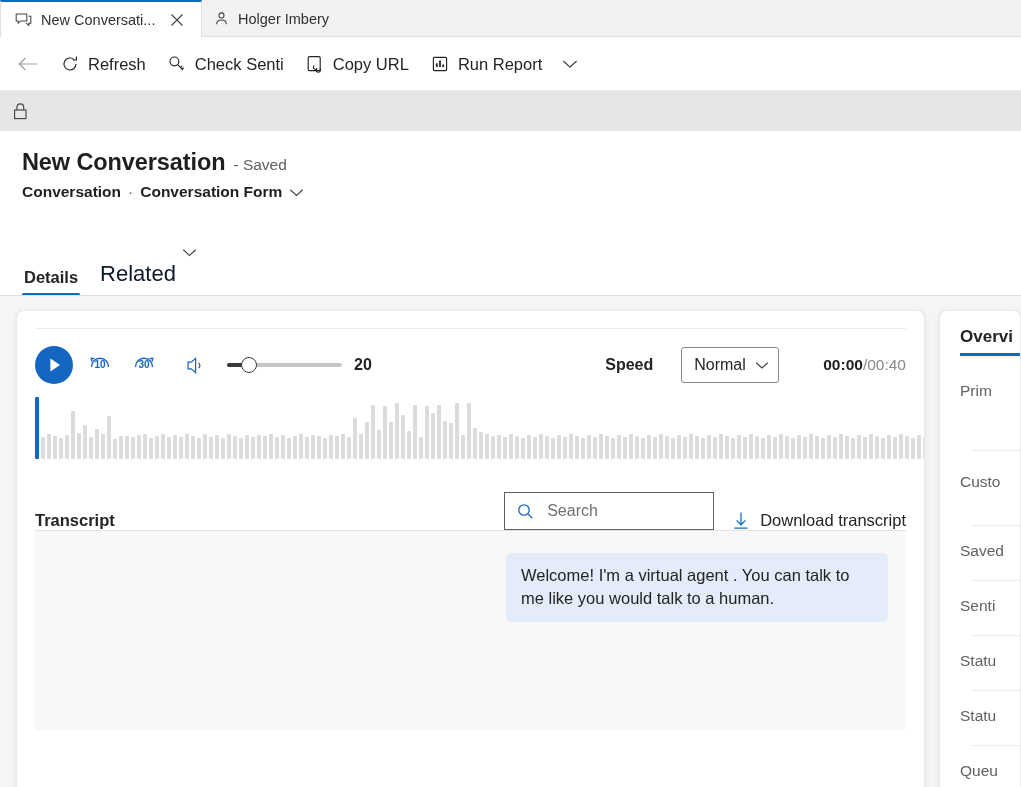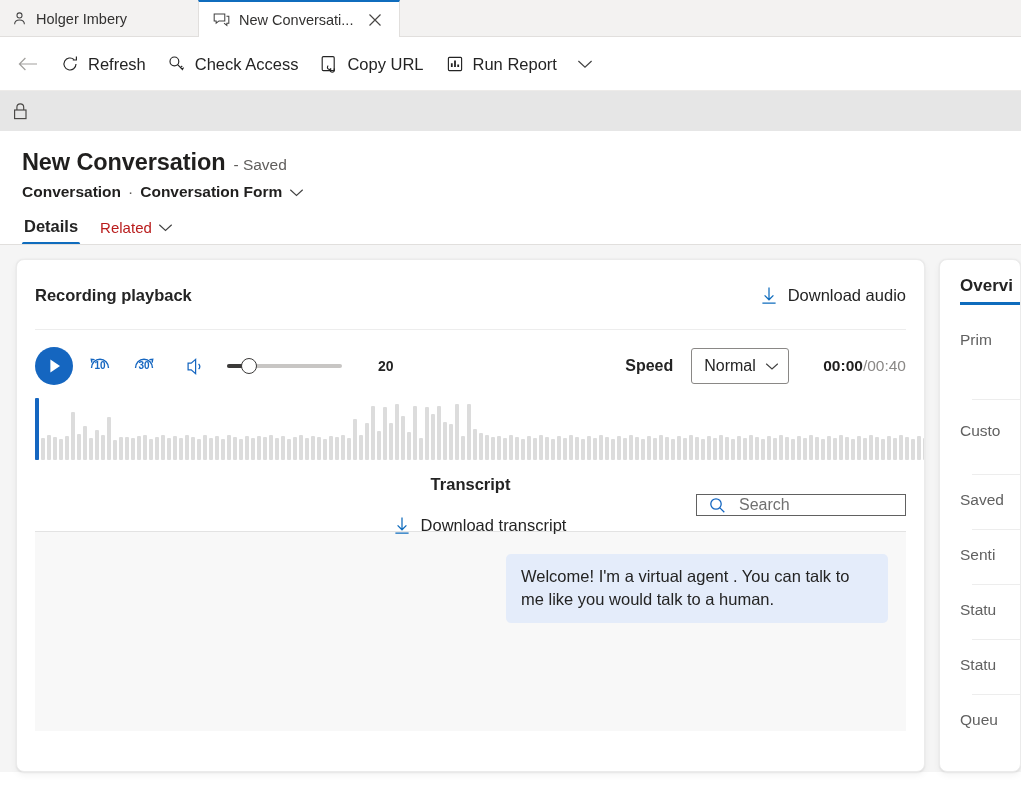--- a/index.html
+++ b/index.html
@@ -136,21 +136,21 @@
     color: #242424;
     position: relative;
   }
   .ftab.active { font-weight: bold; }
   .ftab.active:after {
     content: ""; position: absolute;
     left: 0; right: 0; bottom: 0; height: 3px;
     background: #0f6cbd; border-radius: 2px;
   }
   .ftab-group { display: flex; align-items: center; gap: 6px; padding: 0 2px 9px 12px;}
-  .ftab-group .lbl { font-size: 15px; color: #b91c1c; }
+  .ftab-group .lbl { font-size: 22px; color: #0f172a; margin-top: 44px; }
   .ftab-group .caret { color: #424242; display:flex; align-items:center; }
 
   
   .body {
     background: #f5f5f5;
     padding: 14px 0 0 16px;
     display: flex;
     gap: 14px;
     height: calc(787px - 37px - 54px - 40px - 85px - 44px);
     align-items: stretch;
@@ -221,23 +221,23 @@
   }
   .slider .fill {
     position: absolute; left: 0; top: 6px;
     width: 20px; height: 4px; border-radius: 2px; background: #3b3a39;
   }
   .slider .thumb {
     position: absolute; left: 14px; top: 0;
     width: 16px; height: 16px; border-radius: 50%;
     background: #ffffff; border: 1.6px solid #3b3a39;
   }
-  .volval { margin-left: 36px; font-size: 14px; font-weight: 600; color: #242424; }
-
-  .speedwrap { margin-left: auto; display: flex; align-items: center; gap: 18px; }
+  .volval { margin-left: 12px; font-size: 16px; font-weight: 600; color: #242424; }
+
+  .speedwrap { margin-left: auto; display: flex; align-items: center; gap: 28px; }
   .speedlabel { font-size: 16px; font-weight: 600; color: #242424; }
   .speedsel {
     border: 1px solid #8a8886; border-radius: 3px;
     height: 36px; min-width: 98px;
     display: flex; align-items: center; justify-content: space-between;
     padding: 0 9px 0 12px;
     font-size: 16px; color: #242424;
     background: #fff;
   }
   .speedsel .caret { color: #424242; display:flex; align-items:center; margin-left: 6px;}
@@ -257,25 +257,24 @@
     position: absolute; left: 0; top: 0; bottom: 0;
     width: 4px; background: #1566c0; border-radius: 1px;
   }
   .wf-bar {
     width: 4px; background: #dcdcdc; border-radius: 1px;
     flex: 0 0 4px;
   }
 
   
   .tr-head {
-    display: flex; align-items: center;
+    display: flex; align-items: flex-end;
     padding: 0 18px;
     height: 56px;
     margin-top: 15px;
-    flex-direction: column;
   }
   .tr-title { font-size: 16.5px; font-weight: 600; color: #242424; }
   .searchbox {
     margin-left: auto;
     width: 210px; height: 38px;
     border: 1px solid #616161;
     display: flex; align-items: center; gap: 11px;
     padding: 0 12px;
     background: #fff;
   }
@@ -344,43 +343,43 @@
   }
   .side-field.tall { height: 94px; padding-top: 26px; }
   .side-field.med  { height: 74px; padding-top: 22px; }
   .side-field.short{ height: 54px; padding-top: 16px; }
   .side-sep { height: 1px; background: #ededed; margin-left: 12px; }
 </style>
 </head>
 <body>
 
 <div class="tabstrip">
+  <div class="apptab active">
+    <span class="ci">
+      <svg class="icon-svg" width="17" height="15" viewBox="0 0 18 16" fill="none" stroke="#424242" stroke-width="1.1">
+        <path d="M1.2 2.2h11.3v7.3H6.3L3.3 12V9.5H1.2z"></path>
+        <path d="M14.3 4.6h2.5v7.3h-2.1v2.5l-3-2.5"></path>
+      </svg>
+    </span>
+    <span class="tab-label">New Conversati...</span>
+    <span class="tabclose">
+      <svg class="icon-svg" width="14" height="14" viewBox="0 0 14 14" stroke="#484644" stroke-width="1.15">
+        <path d="M1.5 1.5l11 11M12.5 1.5l-11 11"></path>
+      </svg>
+    </span>
+  </div>
   <div class="apptab user">
     <span class="ci">
       <svg class="icon-svg" width="15" height="15" viewBox="0 0 16 16" fill="none" stroke="#424242" stroke-width="1.1">
         <circle cx="8" cy="4.7" r="2.7"></circle>
           <path d="M2.8 14.2c0-2.9 2.3-4.6 5.2-4.6s5.2 1.7 5.2 4.6"></path>
       </svg>
     </span>
     <span class="tab-label">Holger Imbery</span>
   </div>
-  <div class="apptab active">
-    <span class="ci">
-      <svg class="icon-svg" width="17" height="15" viewBox="0 0 18 16" fill="none" stroke="#424242" stroke-width="1.1">
-        <path d="M1.2 2.2h11.3v7.3H6.3L3.3 12V9.5H1.2z"></path>
-        <path d="M14.3 4.6h2.5v7.3h-2.1v2.5l-3-2.5"></path>
-      </svg>
-    </span>
-    <span class="tab-label">New Conversati...</span>
-    <span class="tabclose">
-      <svg class="icon-svg" width="14" height="14" viewBox="0 0 14 14" stroke="#484644" stroke-width="1.15">
-        <path d="M1.5 1.5l11 11M12.5 1.5l-11 11"></path>
-      </svg>
-    </span>
-  </div>
 </div>
 
 <div class="cmdbar">
   <div class="backbtn">
     <svg class="icon-svg" width="20" height="16" viewBox="0 0 20 16" fill="none" stroke="#a19f9d" stroke-width="1.2">
       <path d="M19 8H1.6M7.4 2L1.4 8l6 6"></path>
     </svg>
   </div>
 
   <div class="cmdbtn">
@@ -393,21 +392,21 @@
     <span>Refresh</span>
   </div>
 
   <div class="cmdbtn">
     <span class="ci">
       <svg class="icon-svg" width="18" height="18" viewBox="0 0 18 18" fill="none" stroke="#242424" stroke-width="1.15">
         <circle cx="6.4" cy="6.4" r="4.4"></circle>
           <path d="M9.6 9.6l5.4 5.4M12.6 12.6l1.6-1.6M14.2 14.2l1.5-1.5"></path>
       </svg>
     </span>
-    <span>Check Access</span>
+    <span>Check Senti</span>
   </div>
 
   <div class="cmdbtn">
     <span class="ci">
       <svg class="icon-svg" width="18" height="18" viewBox="0 0 18 18" fill="none" stroke="#242424" stroke-width="1.15">
         <rect x="2.2" y="1.6" width="12" height="14" rx="1.2"></rect>
         <path d="M8.2 10.6a2.2 2.2 0 1 0 3.1 3.1"></path>
           <path d="M10.7 13.5a2.2 2.2 0 1 0 3.1 0"></path>
       </svg>
     </span>
@@ -466,31 +465,20 @@
         <path d="M1.3 1.8l6.2 5.6 6.2-5.6"></path>
       </svg>
     </span>
   </div>
 </div>
 
 <div class="body">
 
   <div class="card main-card">
 
-    <div class="card-head">
-      <span class="card-head-title">Recording playback</span>
-      <span class="linkbtn">
-        <span class="dl">
-          <svg class="icon-svg" width="18" height="19" viewBox="0 0 18 19" fill="none" stroke="#0f6cbd" stroke-width="1.25">
-            <path d="M9 1.6v12M4.6 9.4L9 13.8l4.4-4.4M2.4 17.2h13.2"></path>
-          </svg>
-        </span>
-        <span>Download audio</span>
-      </span>
-    </div>
     <div class="hr"></div>
 
     <div class="player">
       <div class="playbtn">
         <svg class="icon-svg" width="15" height="16" viewBox="0 0 15 16" fill="#ffffff">
           <path d="M3.4 1.5L13 8l-9.6 6.5z"></path>
         </svg>
       </div>
 
       <div class="skipbtn">

